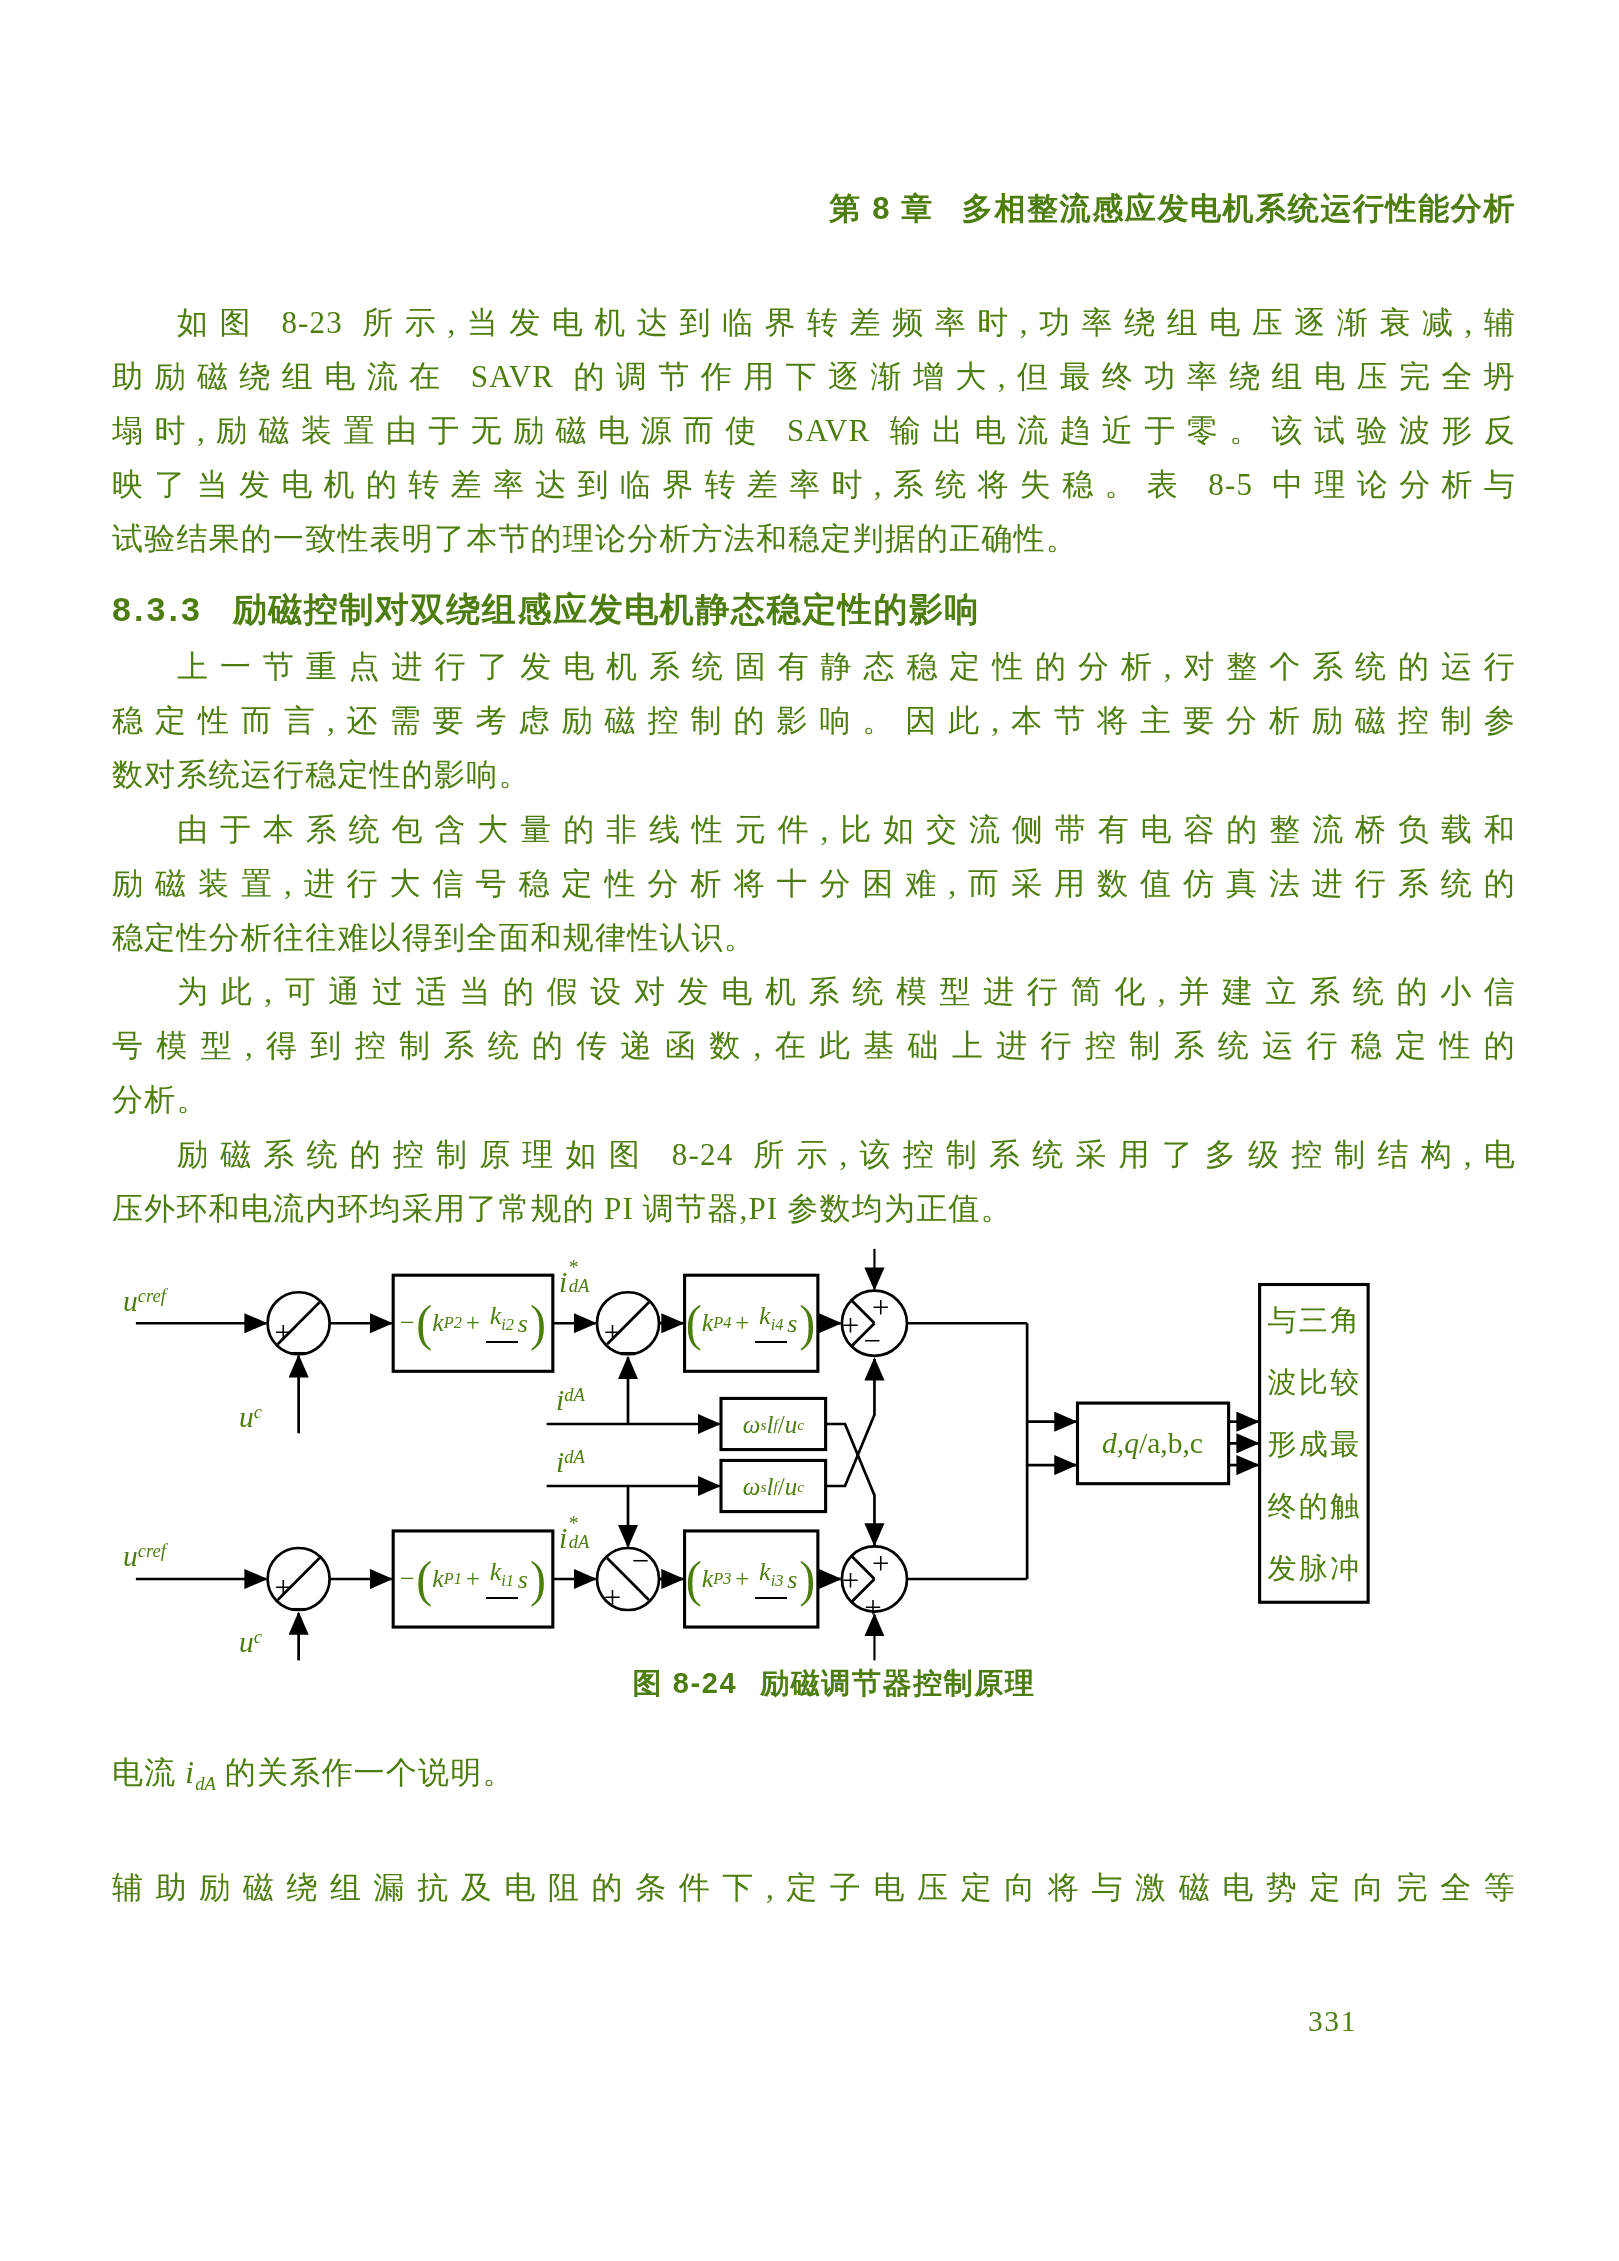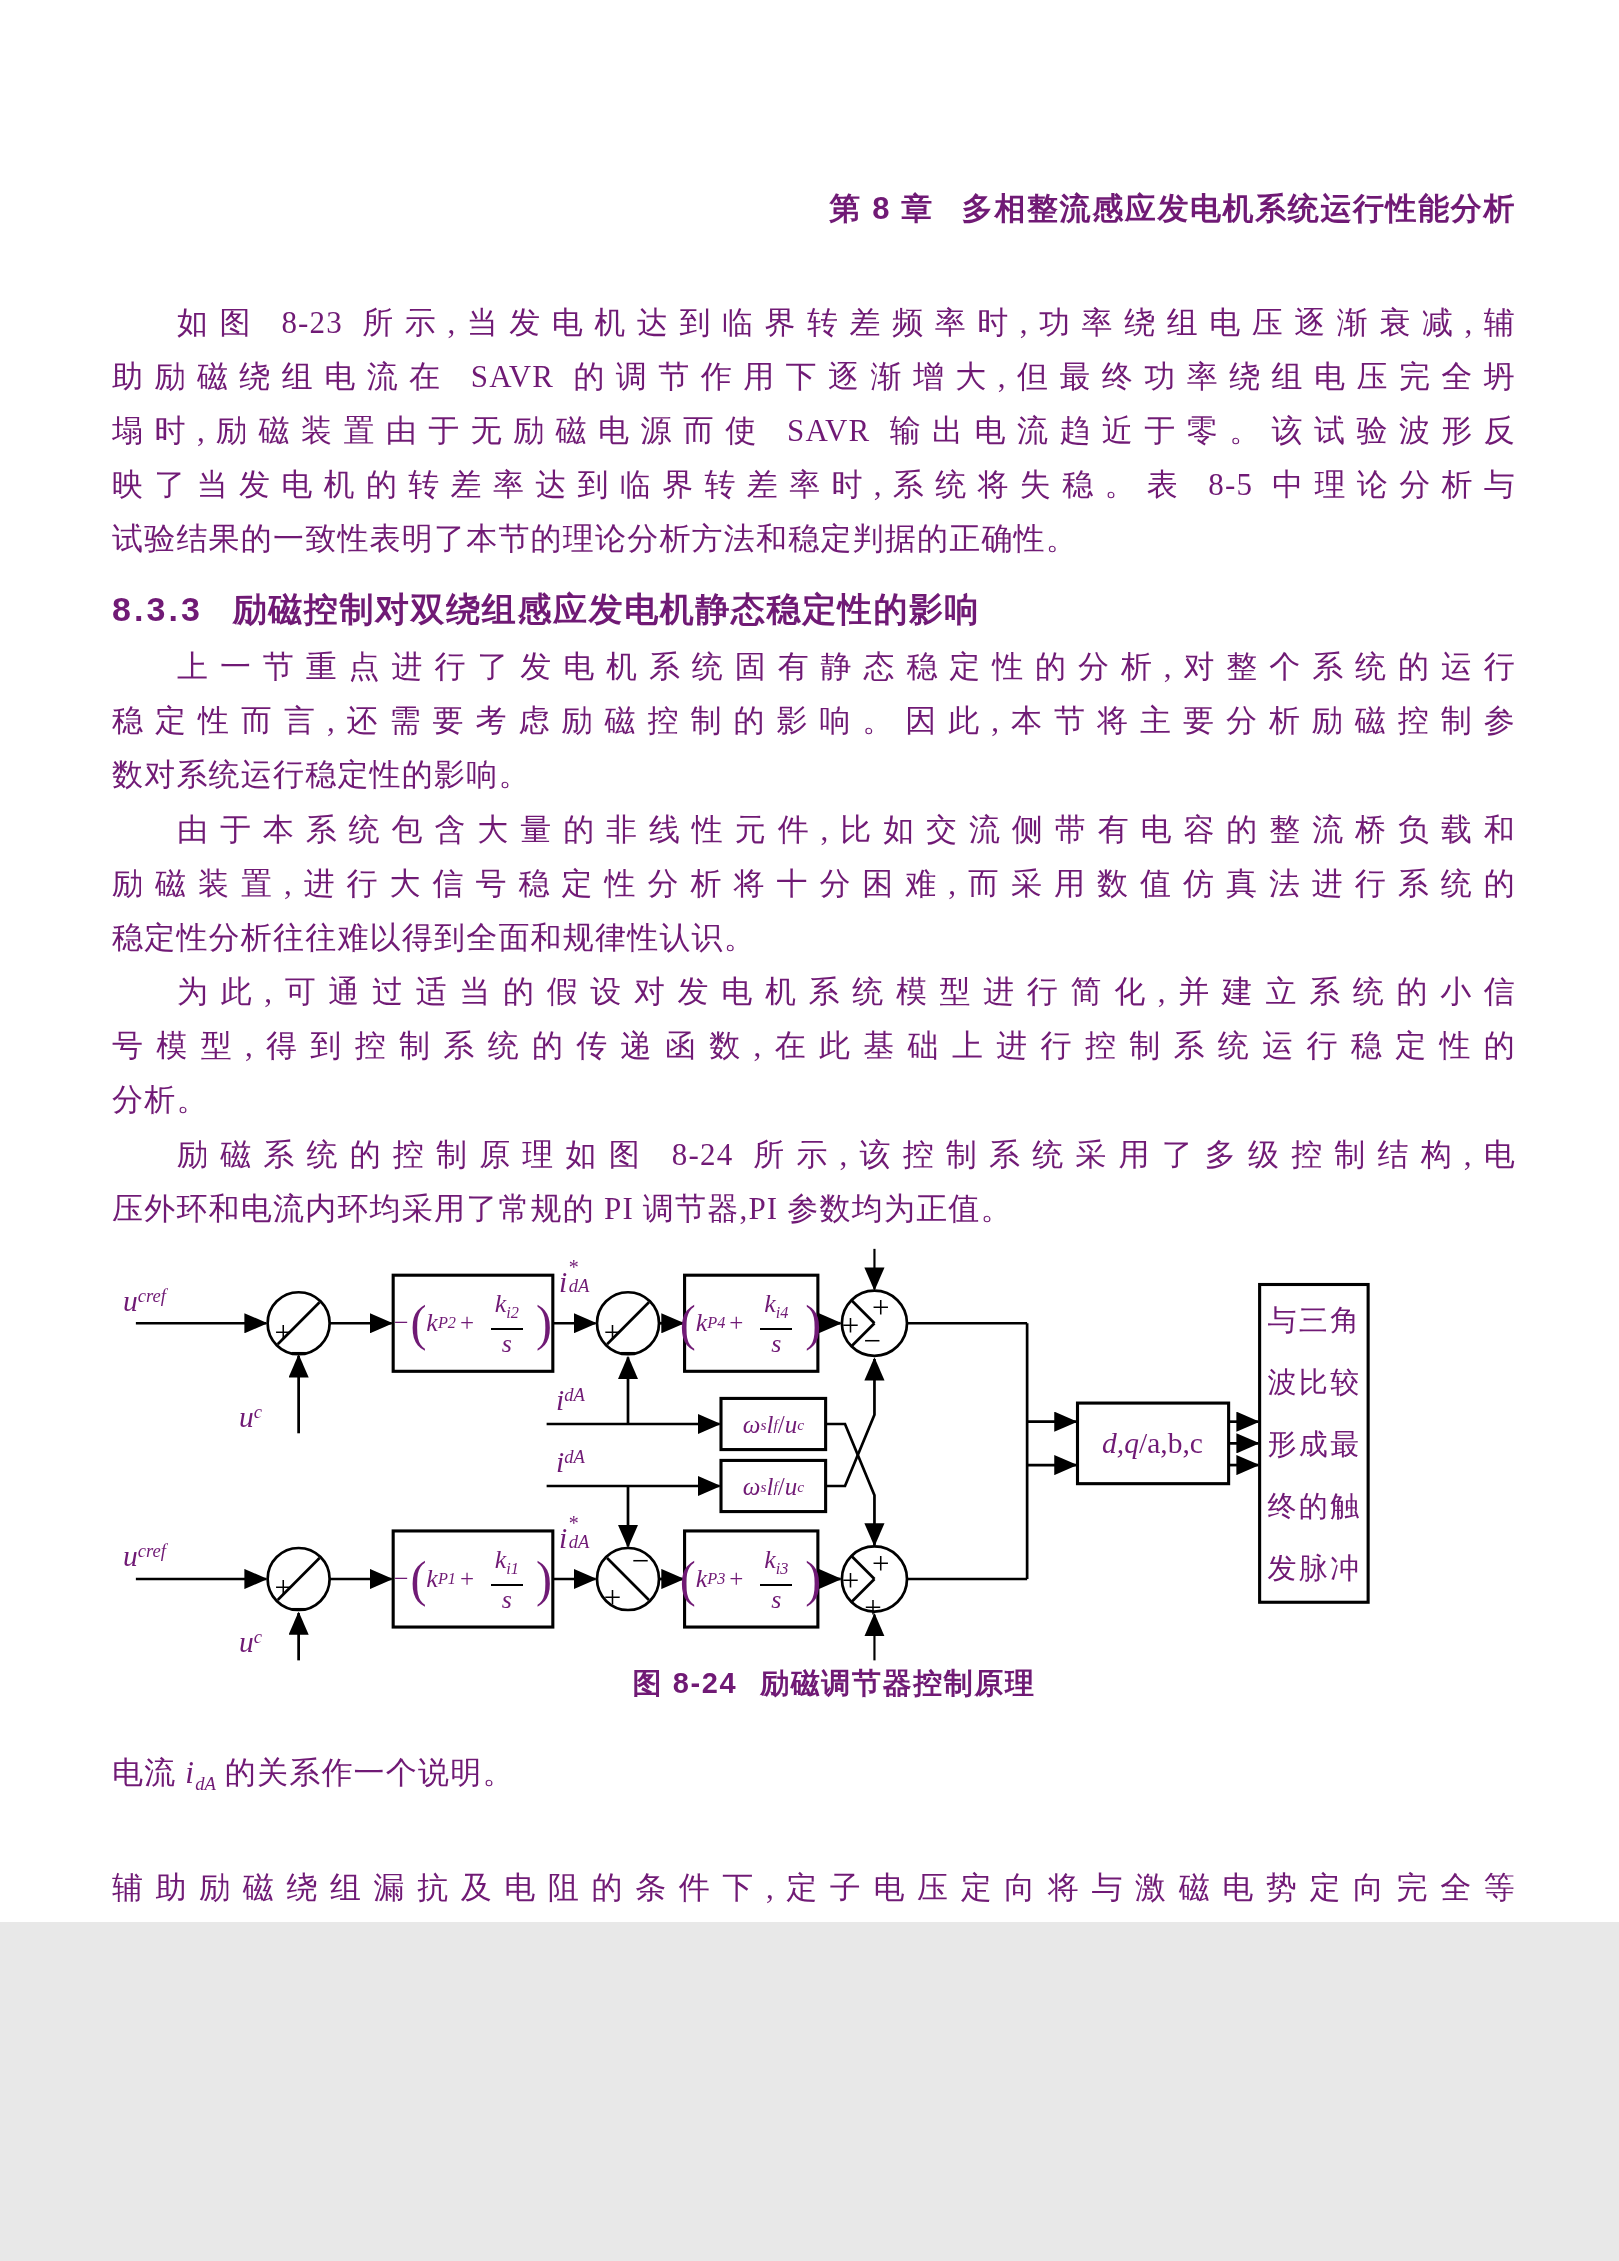--- a/index.html
+++ b/index.html
@@ -1,17 +1,17 @@
 <!DOCTYPE html>
 <html style="font-size:12.4px"><head>
 <meta charset="utf-8">
 <style>
   html,body{margin:0;padding:0;background:#e8e8e8;}
-  .page{position:relative;width:1620px;height:1922px;background:#ffffff;overflow:hidden;
-        font-family:"Liberation Serif","DejaVu Serif",serif;color:#701a75;}
+  .page{position:relative;width:1620px;height:2261px;background:#ffffff;overflow:hidden;
+        font-family:"Liberation Serif","DejaVu Serif",serif;color:#4d7c0f;}
   
   .running-header{position:absolute;top:188px;right:104px;font-family:"Liberation Sans","DejaVu Sans",sans-serif;
         font-weight:bold;font-size:31px;letter-spacing:1.6px;}
   .running-header .chap{margin-right:28px;}
   
   .para{position:absolute;left:112px;width:1404px;}
   .tline{font-size:31px;line-height:54px;letter-spacing:1.2px;white-space:normal;}
   .tline.fill{text-align:justify;text-align-last:justify;}
   .tline.indent{text-indent:65px;}
   .section-heading{position:absolute;left:112px;top:587px;font-family:"Liberation Sans","DejaVu Sans",sans-serif;
@@ -29,21 +29,21 @@
   .vstack{display:inline-flex;flex-direction:column;align-items:flex-start;margin-left:1.6px;transform:translateY(-7.8px);}
   .vstack .sp{font-size:20px !important;line-height:18.6px;}
   .vstack .sb{font-size:18.6px !important;line-height:18.6px;font-style:italic;}
   
   .pi-label{font-size:25px;display:flex;align-items:center;justify-content:center;letter-spacing:0;}
   .pi-label .pfx{font-size:26px;margin-right:1.6px;}
   .pi-label .paren{font-size:48px;font-weight:400;transform:scaleY(1.05);line-height:0;}
   .pi-label .mvar{font-size:26px;}
   .pi-label sub{font-size:16.3px;font-style:italic;}
   .pi-label .plus{font-size:25px;margin:0 3.9px;}
-  .frac{display:inline-flex;flex-direction:column;align-items:center;margin:0 13px;}
+  .frac{display:inline-flex;flex-direction:row;align-items:center;margin:0 2px;}
   .frac .fnum{border-bottom:2.3px solid #000;padding:0 3.9px 2.3px 3.9px;line-height:26px;}
   .frac .fden{padding-top:1.6px;line-height:23px;font-size:26px;}
   .omega-label{font-size:25px;}
   .omega-label span{font-size:25px;}
   .omega-label sub{font-size:15.5px;}
   .dq-label span{font-size:29.5px;}
   .outbox{flex-direction:column;font-size:29px;line-height:62px;letter-spacing:2.3px;}
   
   .fig-caption{position:absolute;left:0;right:0;top:1664px;text-align:center;
         font-family:"Liberation Sans","DejaVu Sans",sans-serif;font-weight:bold;font-size:29px;letter-spacing:1.6px;padding-left:48px;}

